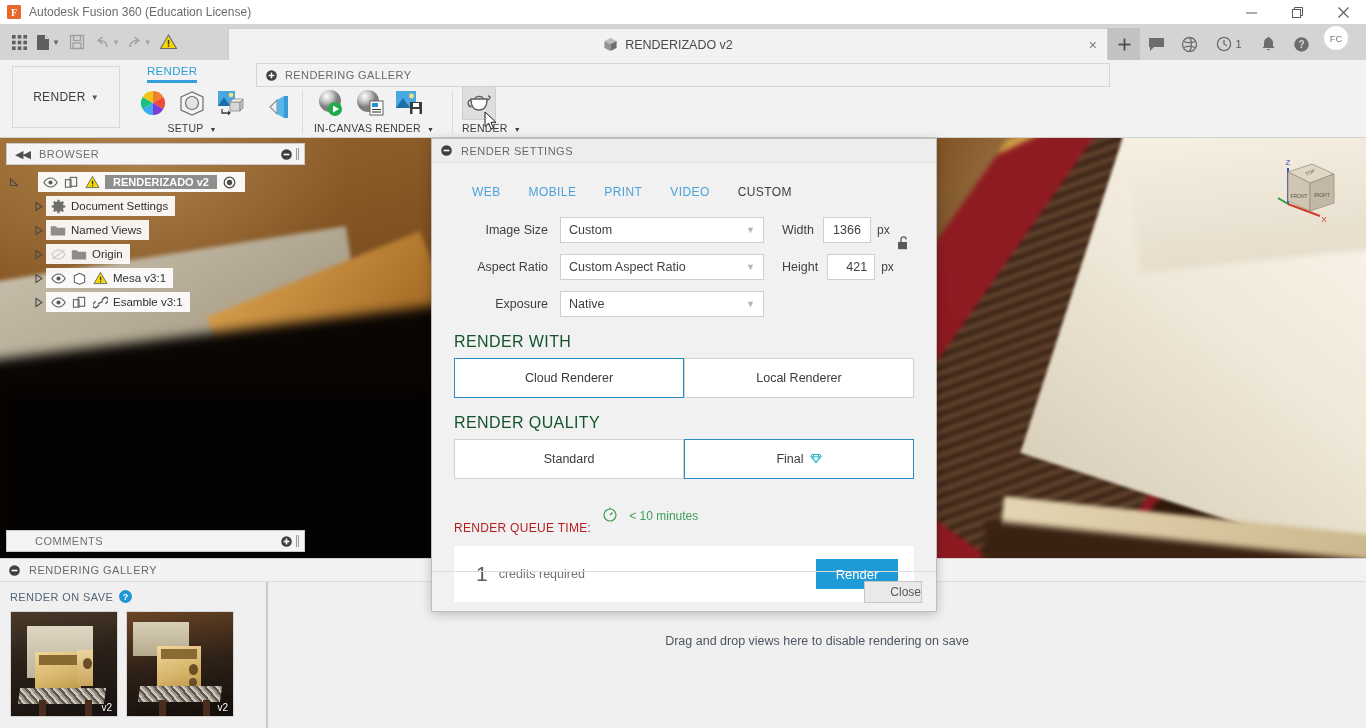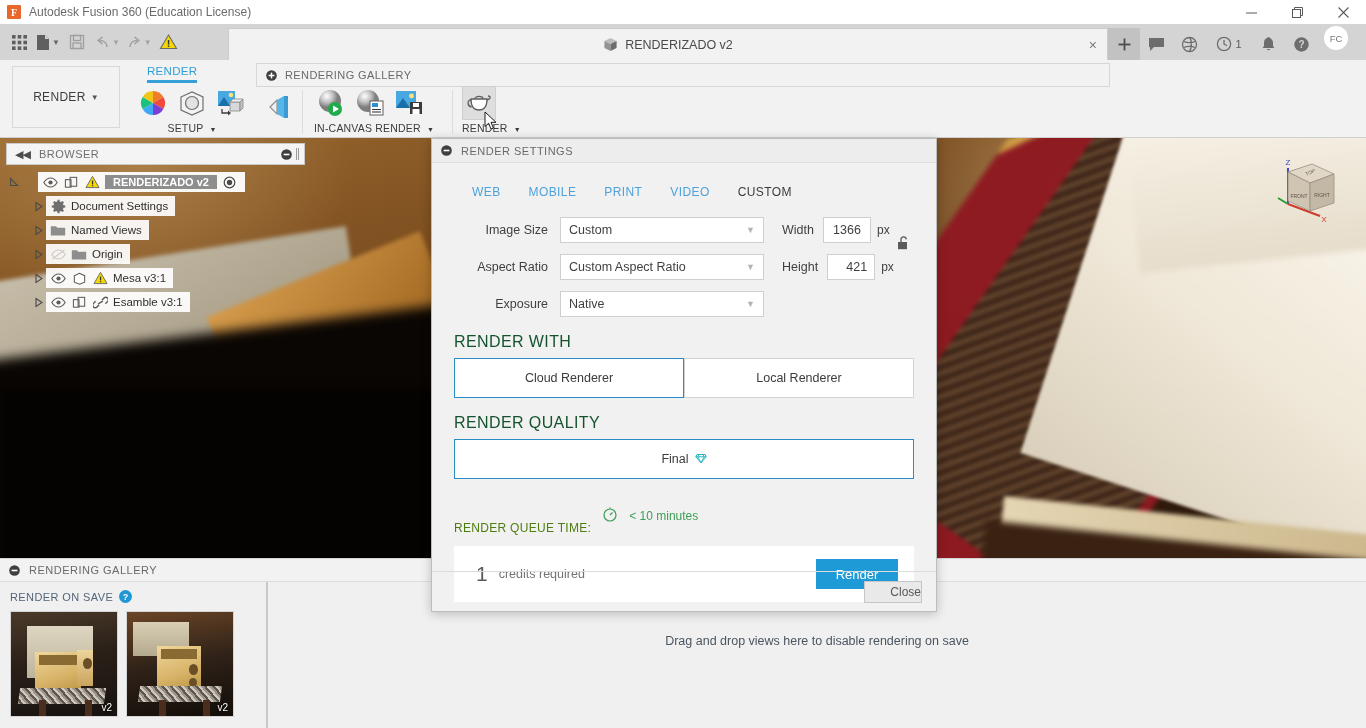--- a/index.html
+++ b/index.html
@@ -355,21 +355,21 @@
   .segrow { display: flex; }
   .seg {
     flex: 1; height: 40px; background: #ffffff; border: 1px solid #d2d2d2;
     display: flex; align-items: center; justify-content: center;
     font-size: 12.5px; color: #3b3b3b; gap: 6px;
   }
   .seg.sel { border: 1.5px solid #2a8cc4; }
   .gem { color: #25b5c4; font-size: 11px; }
 
   .queuerow { display: flex; align-items: center; gap: 11px; margin-top: 18px; }
-  .queue-lbl { font-size: 12px; color: #4d7c0f; letter-spacing: .3px; margin-top: 24px; }
+  .queue-lbl { font-size: 12px; color: #b91c1c; letter-spacing: .3px; margin-top: 24px; }
   .queue-val { font-size: 12px; color: #3f9e55; }
 
   .creditbar {
     margin-top: 11px; height: 56px; background: #ffffff;
     display: flex; align-items: center; padding: 0 16px 0 22px;
   }
   .credit-num { font-size: 21px; color: #5b5b5b; font-weight: 300; }
   .credit-txt { font-size: 12.5px; color: #737373; margin-left: 11px; }
   .render-btn {
     margin-left: auto; width: 82px; height: 30px; background: #1e9bd7;
@@ -852,20 +852,31 @@
             <path d="M6.5 9.5 L3.8 12.2 A2.8 2.8 0 0 1 0 8.4 L2.7 5.7"></path>
             <path d="M9.5 4.5 L12.2 1.8 A2.8 2.8 0 0 1 16 5.6 L13.3 8.3"></path>
             <line x1="5.5" y1="8.5" x2="10.5" y2="5.5"></line>
           </svg>
         </span>
         <span class="tlabel">Esamble v3:1</span>
       </div>
     </div>
   </div>
 
+  <div class="comments">
+    <span class="cm-title">COMMENTS</span>
+    <div class="br-right">
+      <svg width="11" height="11" viewBox="0 0 11 11">
+        <circle cx="5.5" cy="5.5" r="5.3" fill="#3f3f3f"></circle>
+        <line x1="5.5" y1="2.6" x2="5.5" y2="8.4" stroke="#fff" stroke-width="1.6"></line>
+        <line x1="2.6" y1="5.5" x2="8.4" y2="5.5" stroke="#fff" stroke-width="1.6"></line>
+      </svg>
+      <div class="br-grip"></div>
+    </div>
+  </div>
 
   <div class="galbar">
     <svg width="11" height="11" viewBox="0 0 11 11" style="margin-left:9px;">
       <circle cx="5.5" cy="5.5" r="5.3" fill="#3f3f3f"></circle>
       <line x1="2.6" y1="5.5" x2="8.4" y2="5.5" stroke="#fff" stroke-width="1.6"></line>
     </svg>
     <span class="lbl">RENDERING GALLERY</span>
   </div>
 
   <div class="galbody">
@@ -966,20 +977,23 @@
         <div class="seg sel">
           <span>Cloud Renderer</span>
         </div>
         <div class="seg">
           <span>Local Renderer</span>
         </div>
       </div>
 
       <div class="sec-title">RENDER QUALITY</div>
       <div class="segrow">
+        <div class="seg">
+          <span>Standard</span>
+        </div>
         <div class="seg sel">
           <span>Final</span>
           <span class="gem">
             <svg width="12" height="11" viewBox="0 0 12 11" fill="none" stroke="#25b5c4" stroke-width="1">
               <path d="M2 1.5h8l1.2 2.3L6 9.8.8 3.8Z"></path>
               <path d="M.8 3.8h10.4M4 1.5 2.8 3.8 6 9.8M8 1.5l1.2 2.3L6 9.8"></path>
             </svg>
           </span>
         </div>
       </div>

